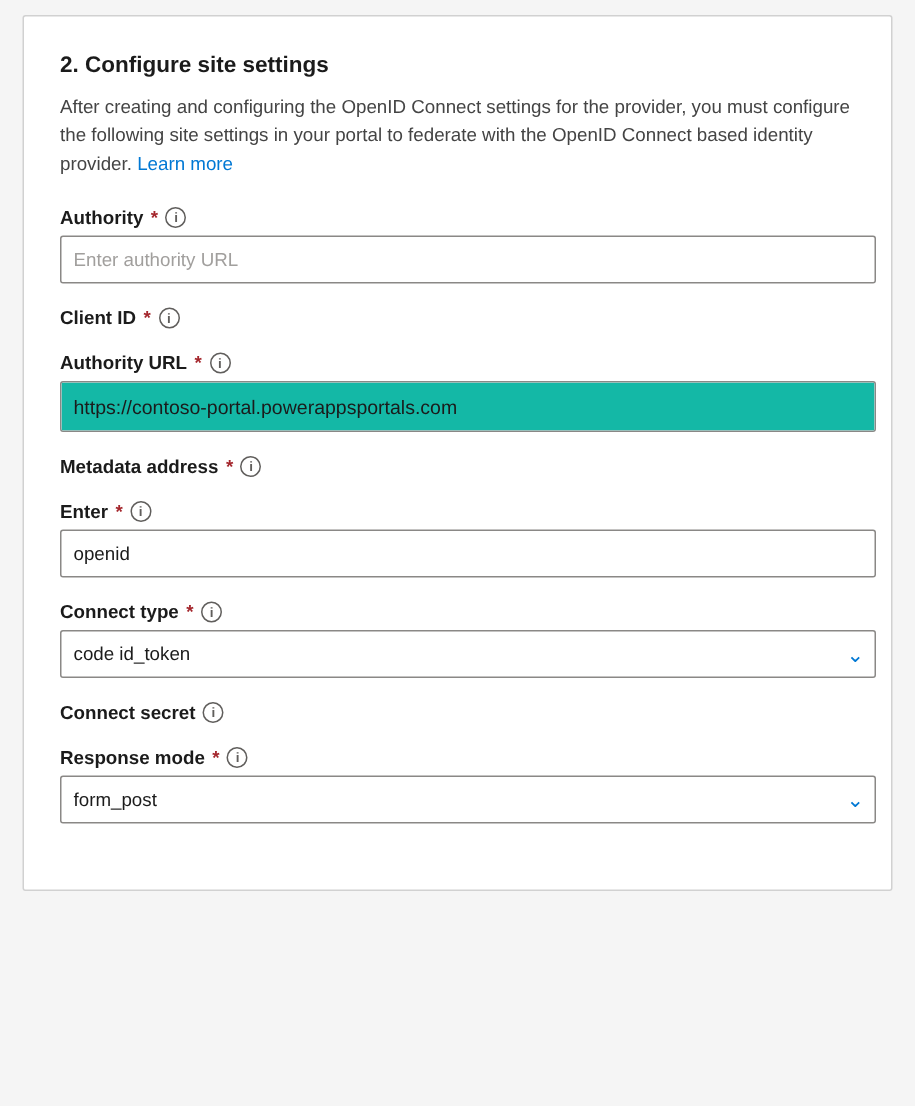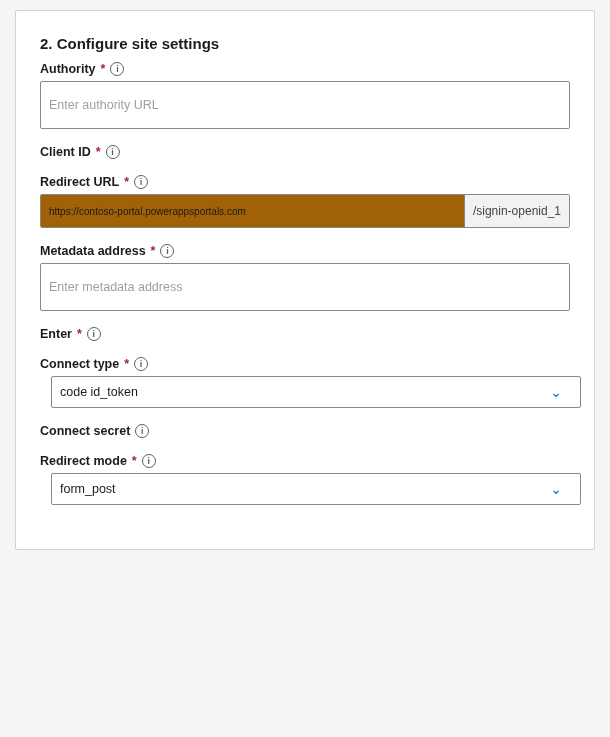--- a/index.html
+++ b/index.html
@@ -16,21 +16,21 @@
       align-items: flex-start;
       min-height: 100vh;
       padding: 10px;
     }
 
     .card {
       background: #ffffff;
       border: 1px solid #d1d1d1;
       border-radius: 2px;
       width: 580px;
-      padding: 24px 24px 28px 24px;
+      padding: 24px 10px 28px 24px;
     }
 
     .section-title {
       font-size: 15px;
       font-weight: 600;
       color: #1b1b1b;
       margin-bottom: 10px;
     }
 
     .description {
@@ -73,21 +73,21 @@
       border-radius: 50%;
       font-size: 9px;
       font-weight: 700;
       color: #605e5c;
       cursor: pointer;
       flex-shrink: 0;
     }
 
     .field-input {
       width: 100%;
-      height: 48px;
+      height: 32px;
       border: 1px solid #8a8886;
       border-radius: 2px;
       padding: 0 8px;
       font-size: 12.5px;
       color: #1b1b1b;
       background: #ffffff;
       outline: none;
     }
 
     .field-input::placeholder {
@@ -100,23 +100,23 @@
       border: 1px solid #8a8886;
       border-radius: 2px;
       overflow: hidden;
     }
 
     .redirect-url-input {
       flex: 1;
       height: 32px;
       border: none;
       padding: 0 8px;
-      font-size: 10px;
-      color: #1b1b1b;
-      background: #a16207;
+      font-size: 13px;
+      color: #1b1b1b;
+      background: #14b8a6;
       outline: none;
       min-width: 0;
     }
 
     .redirect-url-suffix {
       background: #f3f2f1;
       border-left: 1px solid #8a8886;
       padding: 0 8px;
       font-size: 12px;
       color: #444;
@@ -149,85 +149,87 @@
       border: 1px solid #8a8886;
       border-radius: 2px;
       padding: 0 32px 0 8px;
       font-size: 12.5px;
       color: #1b1b1b;
       background: #ffffff;
       outline: none;
       appearance: none;
       -webkit-appearance: none;
       cursor: pointer;
-      margin-left: 11px;
     }
 
     .dropdown-chevron {
       position: absolute;
       right: 8px;
       top: 50%;
       transform: translateY(-50%);
       pointer-events: none;
       color: #0078d4;
       font-size: 14px;
     }
   </style>
 </head>
 <body>
 
 <div class="card">
 
   <div class="section-title">2. Configure site settings</div>
 
+  <div class="description">
+    <span>After creating and configuring the OpenID Connect settings for the provider, you must configure the following site settings in your portal to federate with the OpenID Connect based identity provider.</span>
+    <a href="#">Learn more</a>
+  </div>
 
   <div class="field-group">
     <div class="field-label">
       <span>Authority</span>
       <span class="required-star">*</span>
       <span class="info-icon">i</span>
     </div>
     <input class="field-input" type="text" placeholder="Enter authority URL" style="">
   </div>
 
   <div class="field-group">
     <div class="field-label">
       <span>Client ID</span>
       <span class="required-star">*</span>
       <span class="info-icon">i</span>
     </div>
   </div>
 
   <div class="field-group">
     <div class="field-label">
-      <span>Redirect URL</span>
+      <span>Authority URL</span>
       <span class="required-star">*</span>
       <span class="info-icon">i</span>
     </div>
     <div class="redirect-url-row">
       <input class="redirect-url-input" type="text" value="https://contoso-portal.powerappsportals.com" style="">
-      <div class="redirect-url-suffix">/signin-openid_1</div>
     </div>
   </div>
 
   <div class="field-group">
     <div class="field-label">
       <span>Metadata address</span>
       <span class="required-star">*</span>
       <span class="info-icon">i</span>
     </div>
-    <input class="field-input" type="text" placeholder="Enter metadata address" style="">
   </div>
 
   <div class="field-group">
     <div class="field-label">
       <span>Enter</span>
       <span class="required-star">*</span>
       <span class="info-icon">i</span>
     </div>
+    <input class="field-input-filled" type="text" id="scope-input" value="openid" style="">
   </div>
 
   <div class="field-group">
     <div class="field-label">
       <span>Connect type</span>
       <span class="required-star">*</span>
       <span class="info-icon">i</span>
     </div>
     <div class="dropdown-wrapper">
       <select class="dropdown-select" id="response-type-select">
@@ -238,21 +240,21 @@
 
   <div class="field-group">
     <div class="field-label">
       <span>Connect secret</span>
       <span class="info-icon">i</span>
     </div>
   </div>
 
   <div class="field-group">
     <div class="field-label">
-      <span>Redirect mode</span>
+      <span>Response mode</span>
       <span class="required-star">*</span>
       <span class="info-icon">i</span>
     </div>
     <div class="dropdown-wrapper">
       <select class="dropdown-select" id="response-mode-select">
       <option value="form_post">form_post</option><option value="query">query</option><option value="fragment">fragment</option></select>
       <span class="dropdown-chevron">⌄</span>
     </div>
   </div>
 

